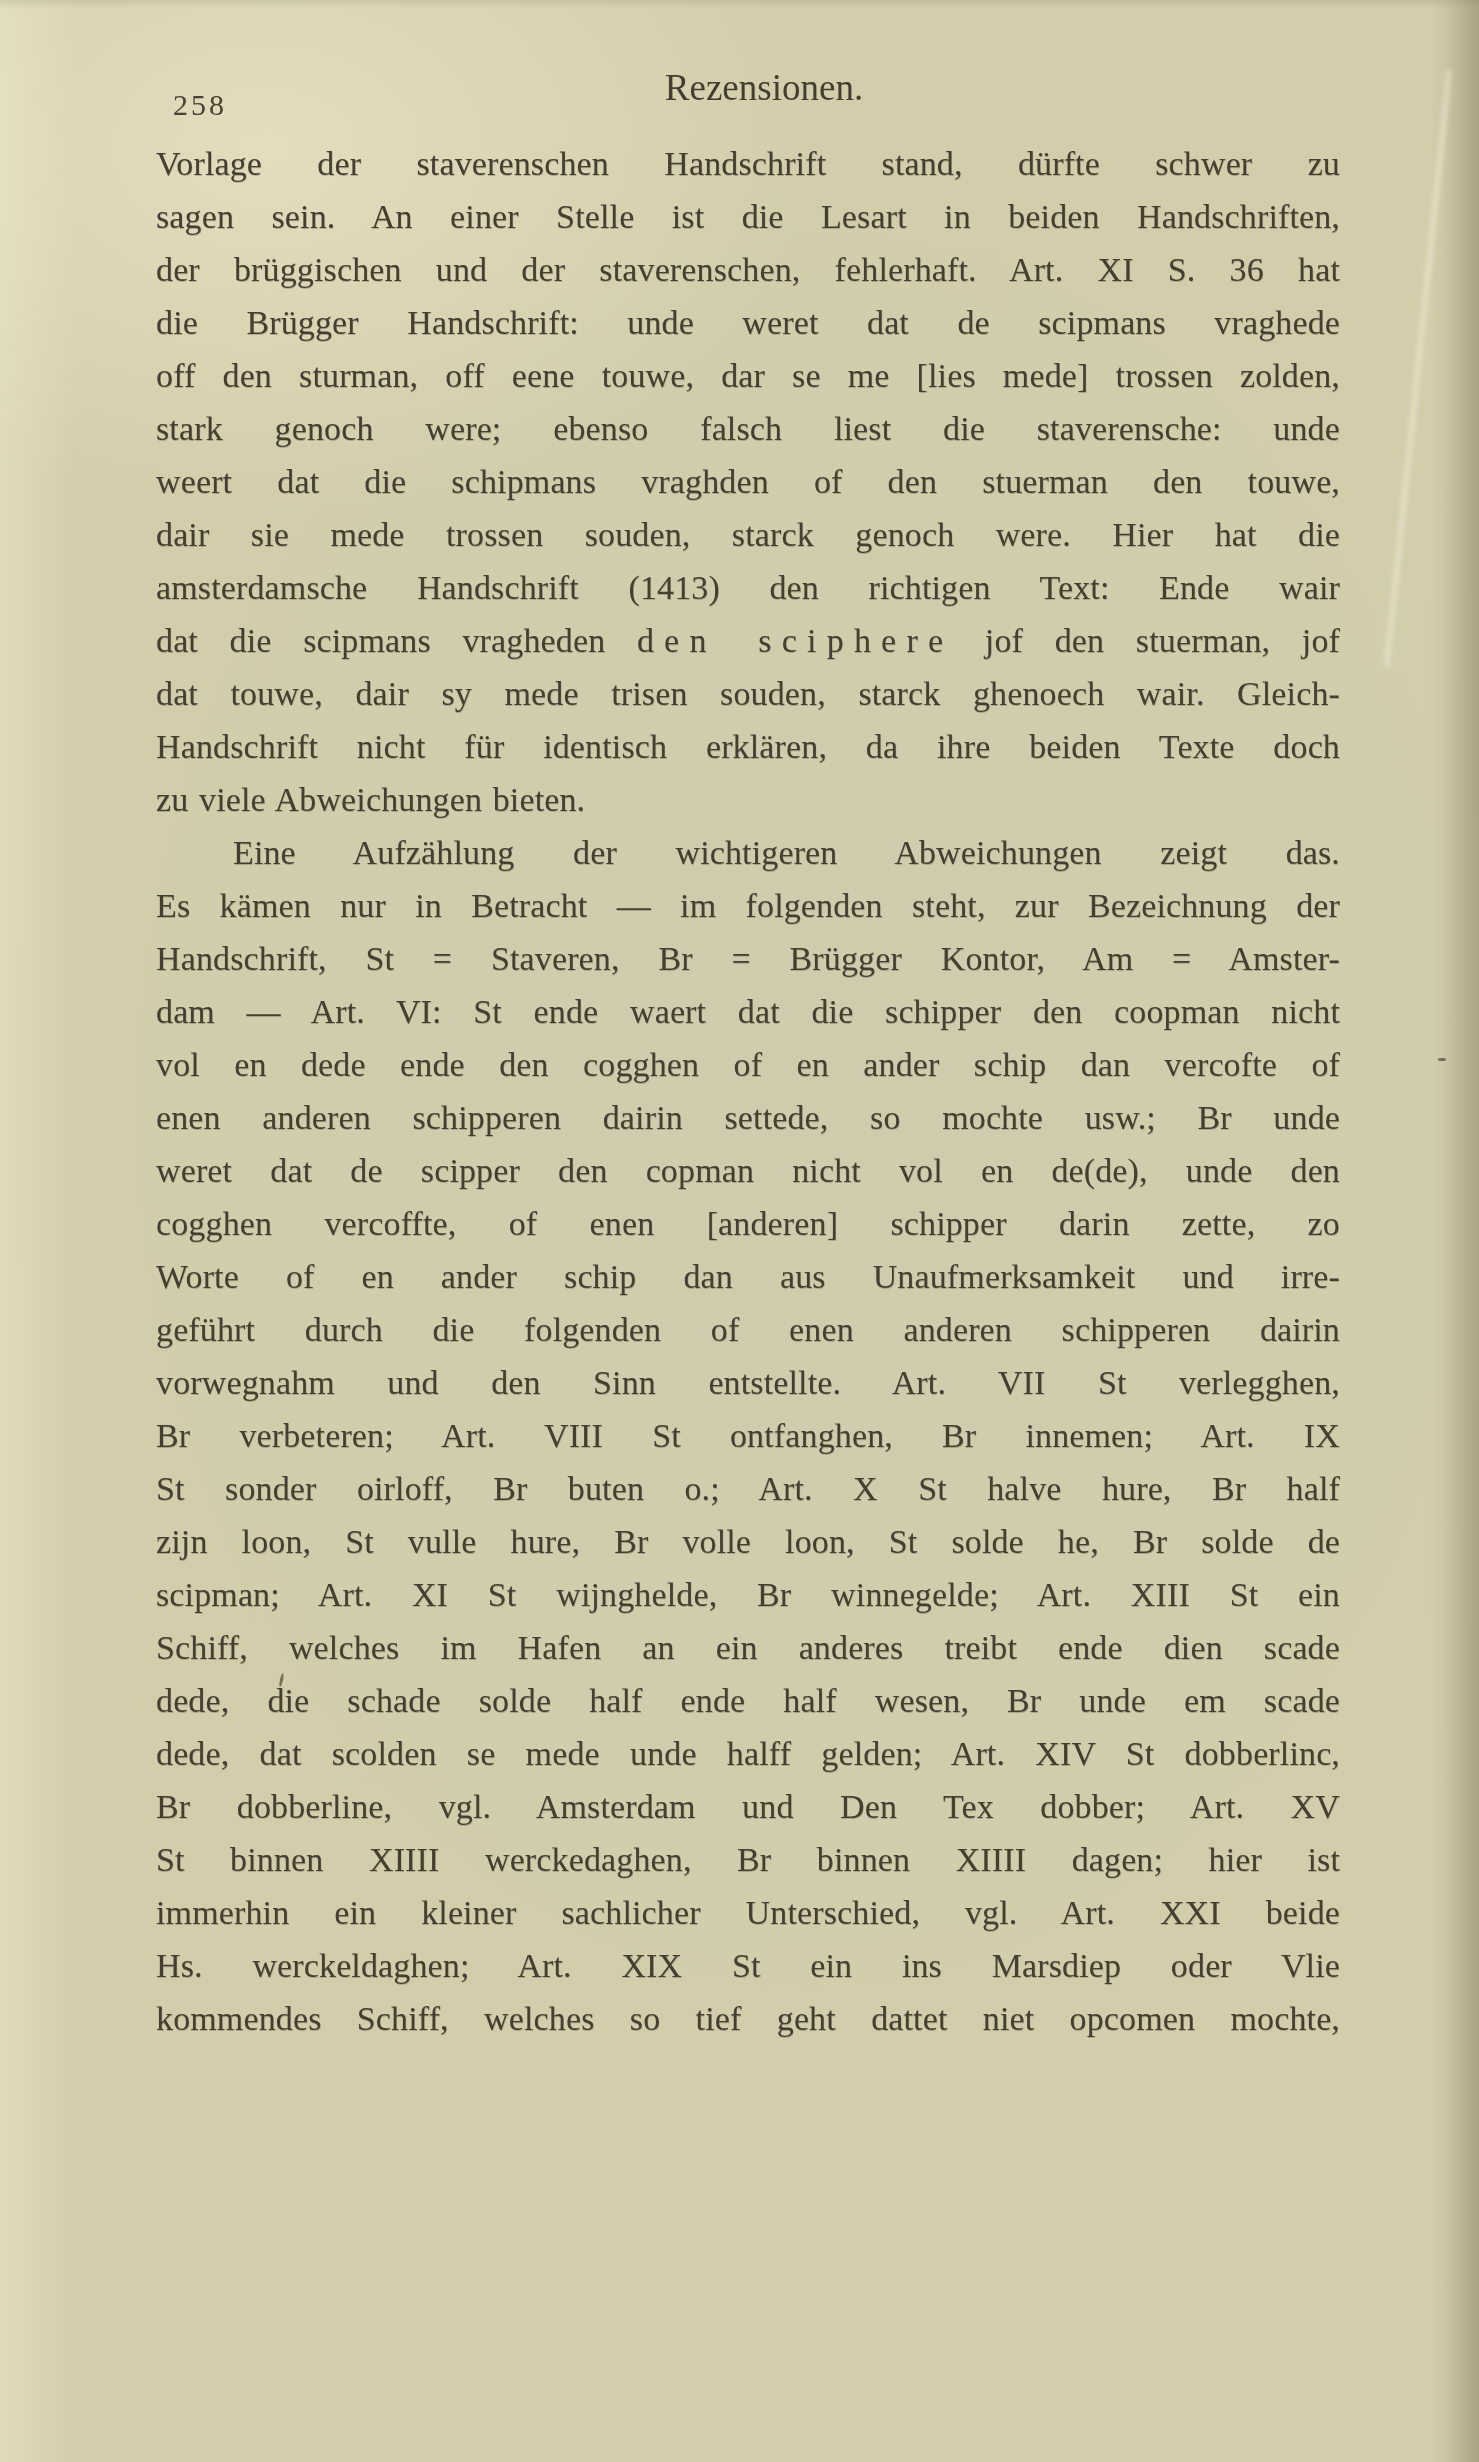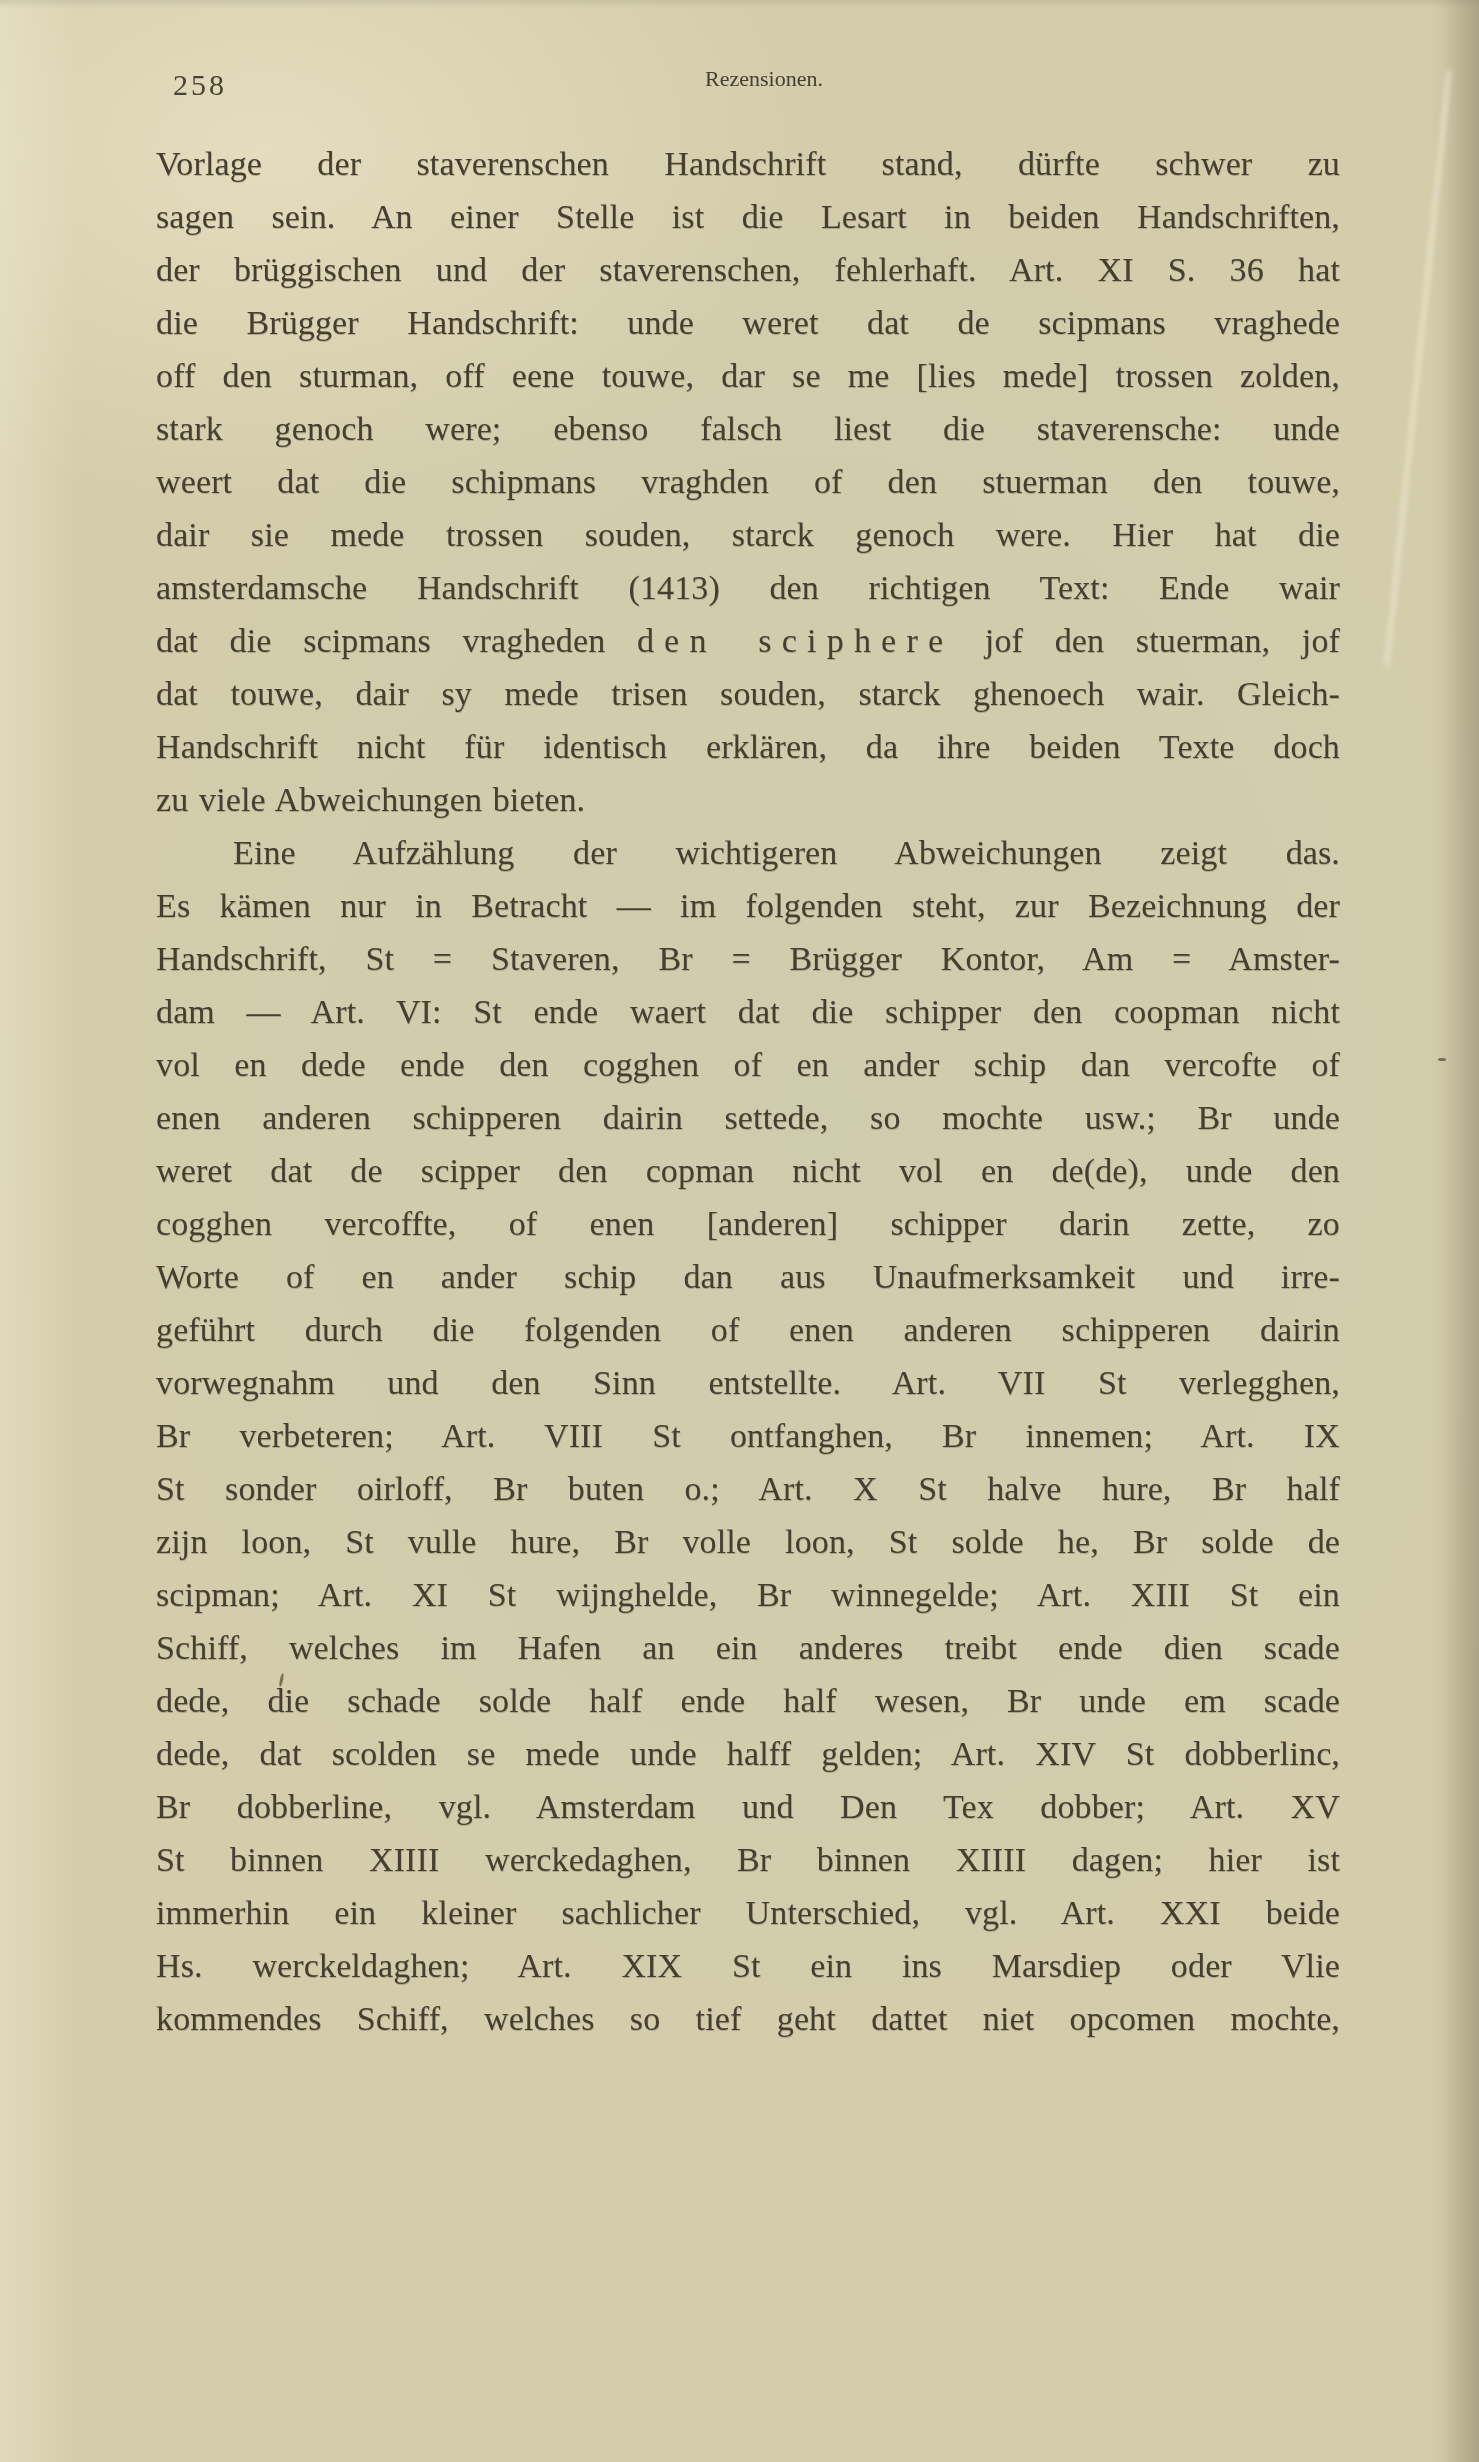--- a/index.html
+++ b/index.html
@@ -18,32 +18,32 @@
       radial-gradient(782px 521px at 18% 6%, rgba(243,237,208,0.50), rgba(243,237,208,0) 70%),
       radial-gradient(1043px 1356px at 55% 45%, rgba(198,199,178,0.30), rgba(198,199,178,0) 78%),
       linear-gradient(90deg, rgba(240,234,208,0.45) 0px, rgba(240,234,208,0) 78px),
       linear-gradient(270deg, rgba(115,106,78,0.25) 0px, rgba(115,106,78,0) 50px);
     font-family: "Liberation Serif", "DejaVu Serif", serif;
     color: #463e31;
   }
   .folio {
     position: absolute;
     left: 173px;
-    top: 68px;
+    top: 88px;
     font-size: 30px;
     letter-spacing: 0.10em;
     color: #4a4234;
   }
   .running-head {
     position: absolute;
     left: 172px;
     width: 1184px;
     top: 66px;
     text-align: center;
-    font-size: 22px;
+    font-size: 37px;
     color: #453d30;
   }
   .body-text {
     position: absolute;
     left: 156px;
     top: 137px;
     width: 1184px;
     font-size: 34px;
     line-height: 53px;
     word-spacing: 0.06em;

